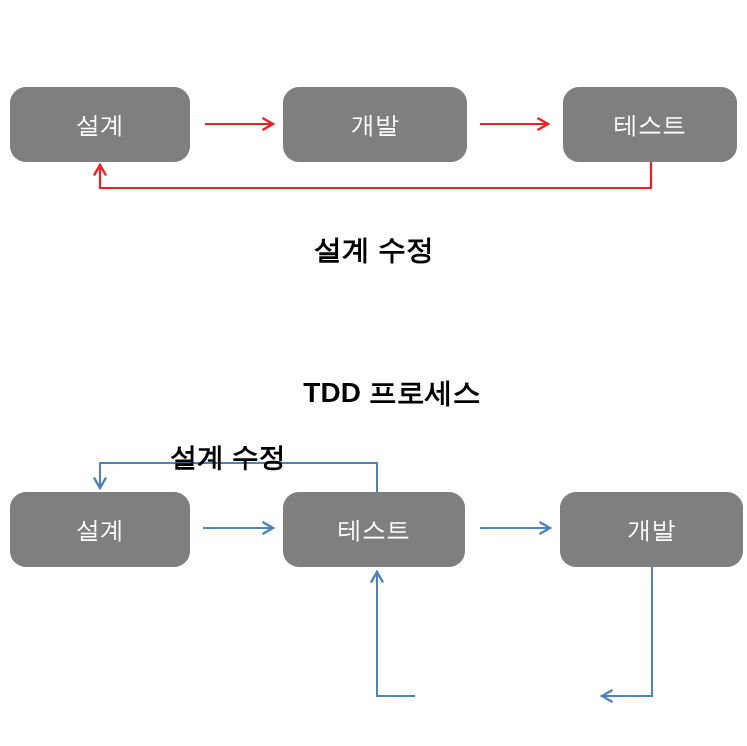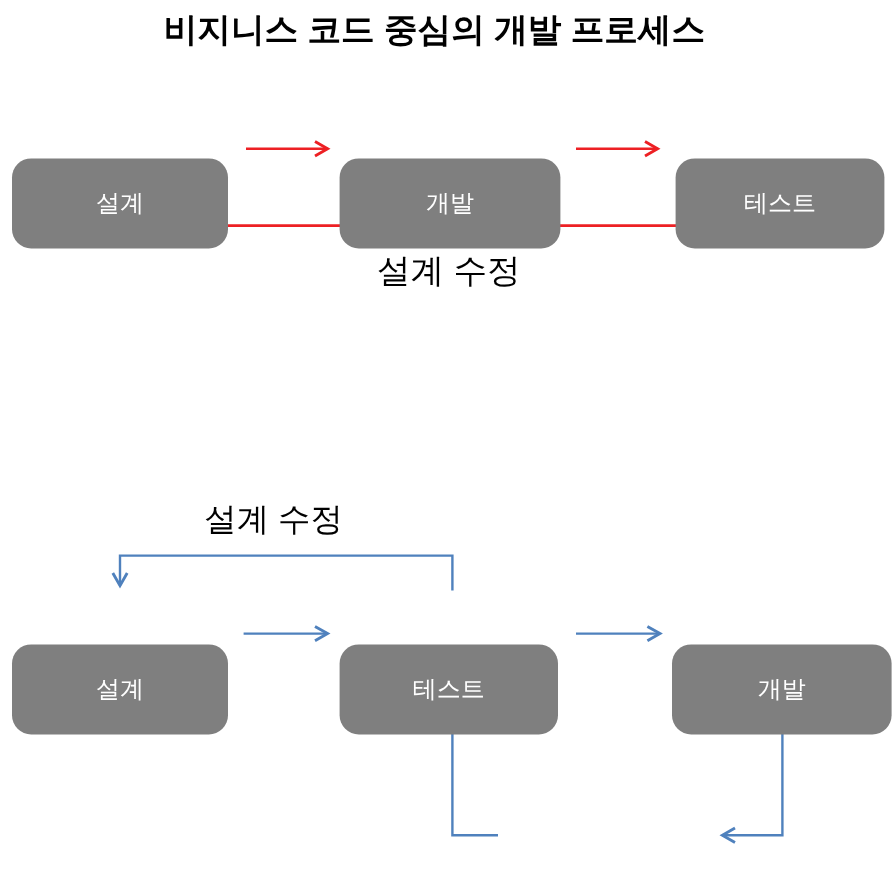--- a/index.html
+++ b/index.html
@@ -20,35 +20,35 @@
     text-align: center;
     font-weight: bold;
     font-size: 28px;
     color: #000000;
     letter-spacing: 0px;
     white-space: nowrap;
   }
   .flow-label {
     position: absolute;
     text-align: center;
-    font-weight: normal;
+    font-weight: bold;
     font-size: 27px;
     color: #000000;
     white-space: nowrap;
+    margin-top: 24px;
   }
   .node {
     position: absolute;
     border-radius: 16px;
     display: flex;
     align-items: center;
     justify-content: center;
-    font-size: 20px;
+    font-size: 24px;
     line-height: 1;
     white-space: nowrap;
-    margin-top: 45px;
   }
   
   .n-t1 { left: 10px;  top: 87px;  width: 180px; height: 75px; }
   .n-t2 { left: 283px; top: 87px;  width: 184px; height: 75px; }
   .n-t3 { left: 563px; top: 87px;  width: 174px; height: 75px; }
   
   .n-b1 { left: 10px;  top: 492px; width: 180px; height: 75px; }
   .n-b2 { left: 283px; top: 492px; width: 182px; height: 75px; }
   .n-b3 { left: 560px; top: 492px; width: 183px; height: 75px; }
   .n-b4 { left: 415px; top: 658px; width: 182px; height: 77px; }
@@ -85,28 +85,28 @@
     <line x1="480" y1="124" x2="548" y2="124" stroke-width="2.2" marker-end="url(#head-red)" stroke="#ed2024"></line>
     <polyline points="651,161 651,188 100,188 100,165" fill="none" stroke-width="2.2" marker-end="url(#head-red)" stroke="#ed2024"></polyline>
 
     <line x1="203" y1="528" x2="273" y2="528" stroke-width="2" marker-end="url(#head-blue)" stroke="#4f81bd"></line>
     <line x1="480" y1="528" x2="550" y2="528" stroke-width="2" marker-end="url(#head-blue)" stroke="#4f81bd"></line>
     <polyline points="377,492 377,463 100,463 100,488" fill="none" stroke-width="2" marker-end="url(#head-blue)" stroke="#4f81bd"></polyline>
     <polyline points="652,567 652,696 602,696" fill="none" stroke-width="2" marker-end="url(#head-blue)" stroke="#4f81bd"></polyline>
     <polyline points="415,696 377,696 377,572" fill="none" stroke-width="2" marker-end="url(#head-blue)" stroke="#4f81bd"></polyline>
   </svg>
 
-  <div class="title t-title1">비지니스 코드 중심의 개발 프로세스</div>
 
   <div class="node n-t1" style="background-color: rgb(127, 127, 127); color: rgb(255, 255, 255);">설계</div>
   <div class="node n-t2" style="background-color: rgb(127, 127, 127); color: rgb(255, 255, 255);">개발</div>
   <div class="node n-t3" style="background-color: rgb(127, 127, 127); color: rgb(255, 255, 255);">테스트</div>
 
   <div class="flow-label l-top">설계 수정</div>
 
+  <div class="title t-title2">TDD 프로세스</div>
 
   <div class="flow-label l-bottom">설계 수정</div>
 
   <div class="node n-b1" style="background-color: rgb(127, 127, 127); color: rgb(255, 255, 255);">설계</div>
   <div class="node n-b2" style="background-color: rgb(127, 127, 127); color: rgb(255, 255, 255);">테스트</div>
   <div class="node n-b3" style="background-color: rgb(127, 127, 127); color: rgb(255, 255, 255);">개발</div>
 
 </div>
 
 </body></html>

